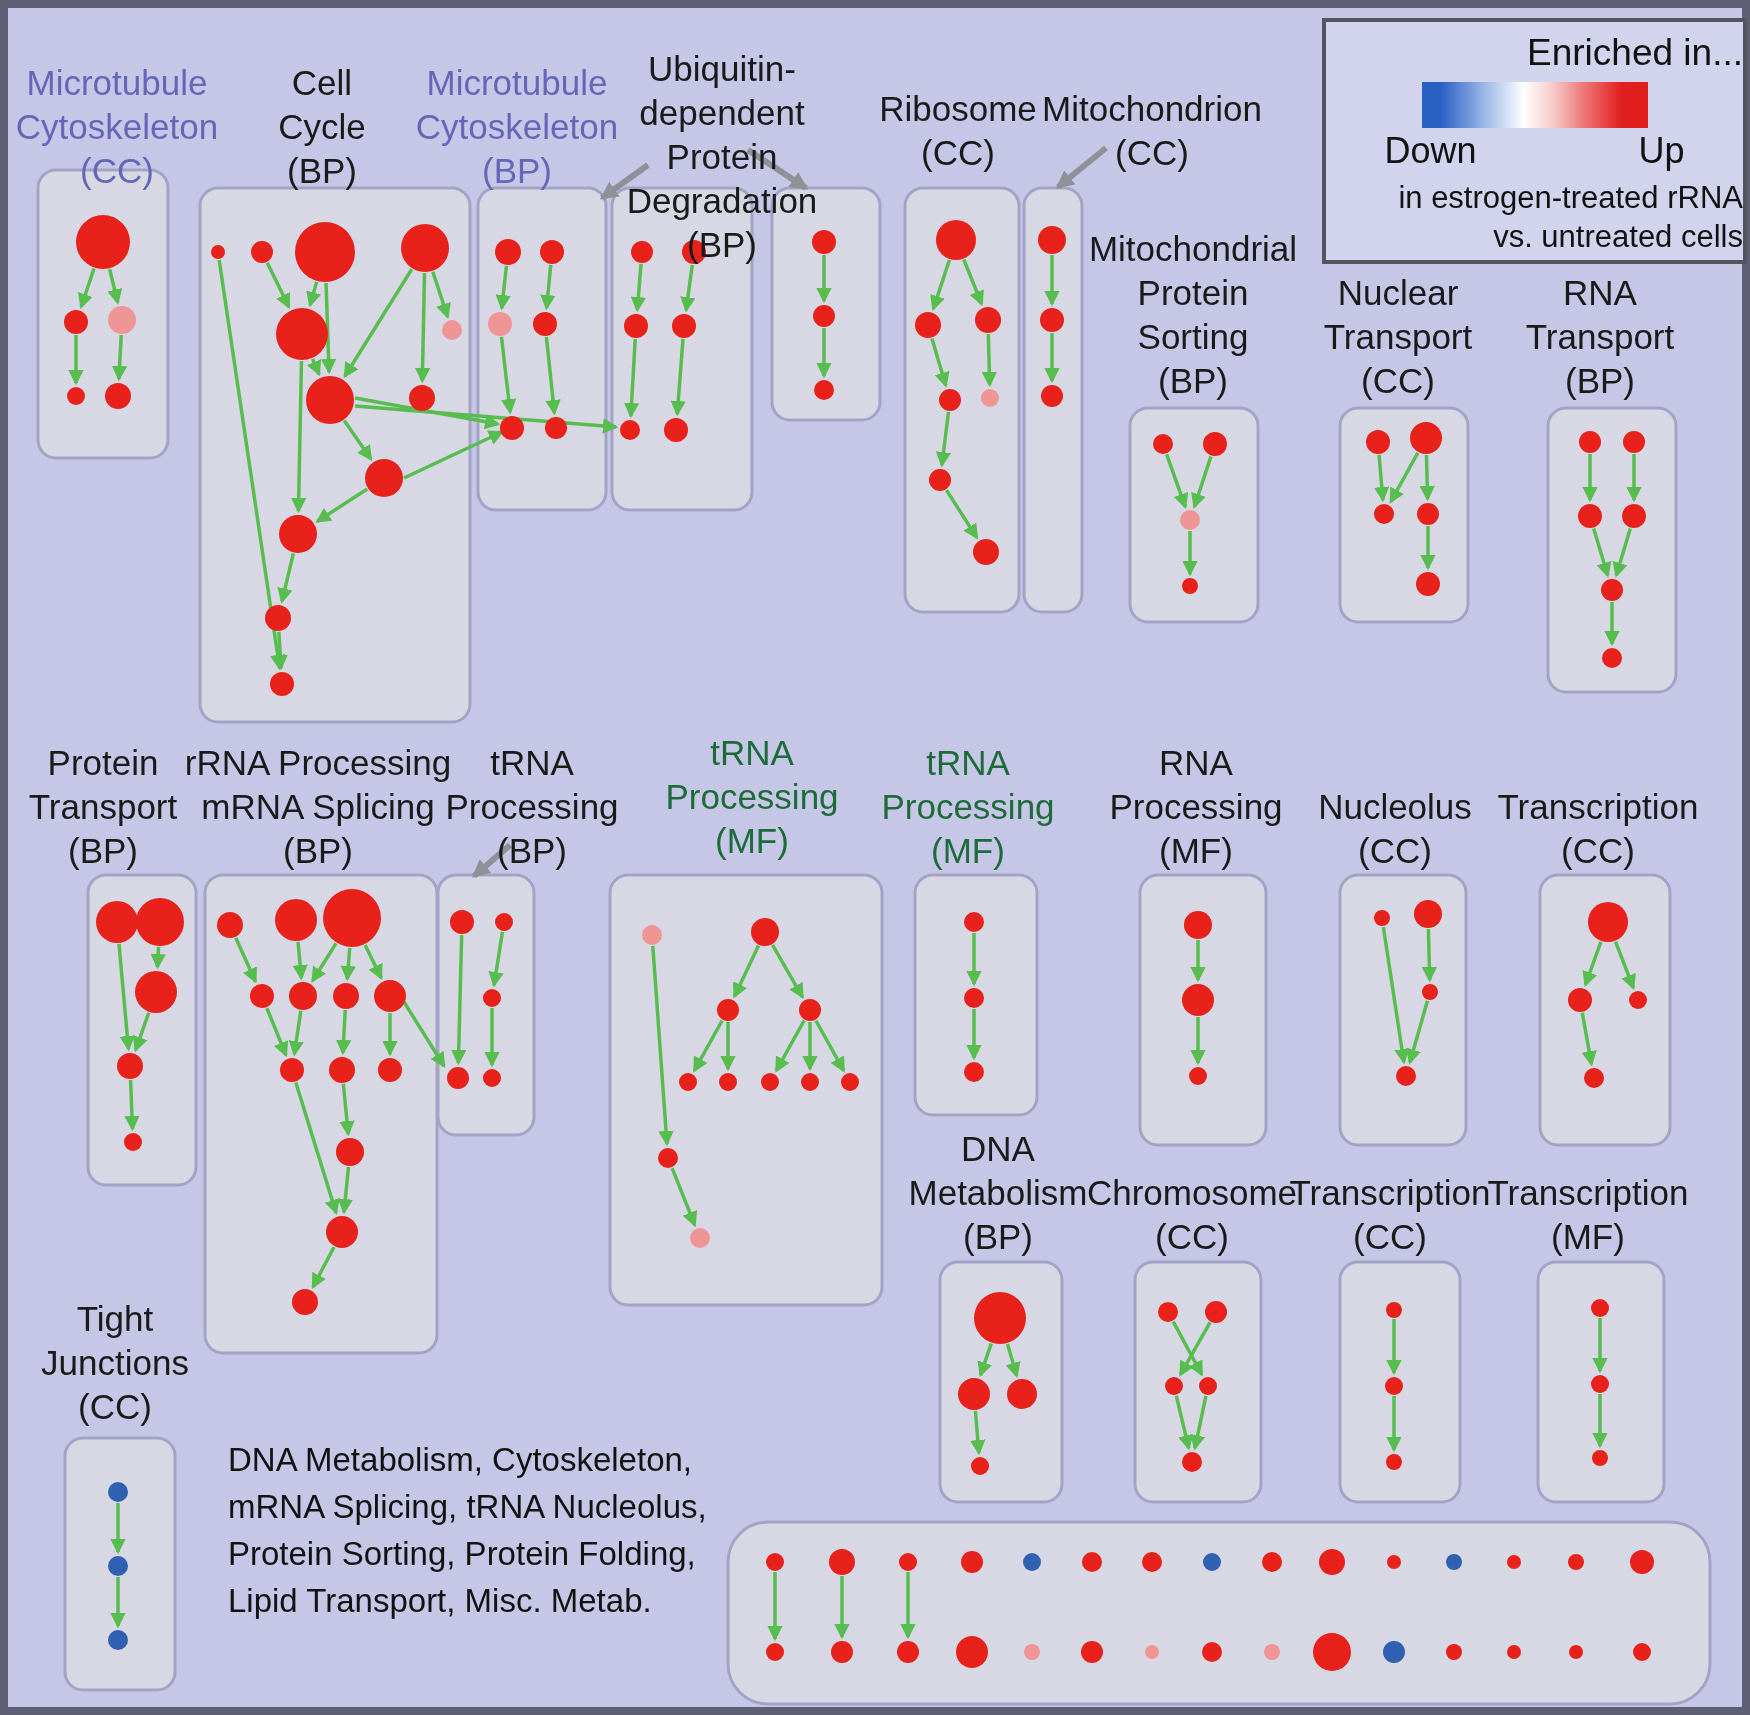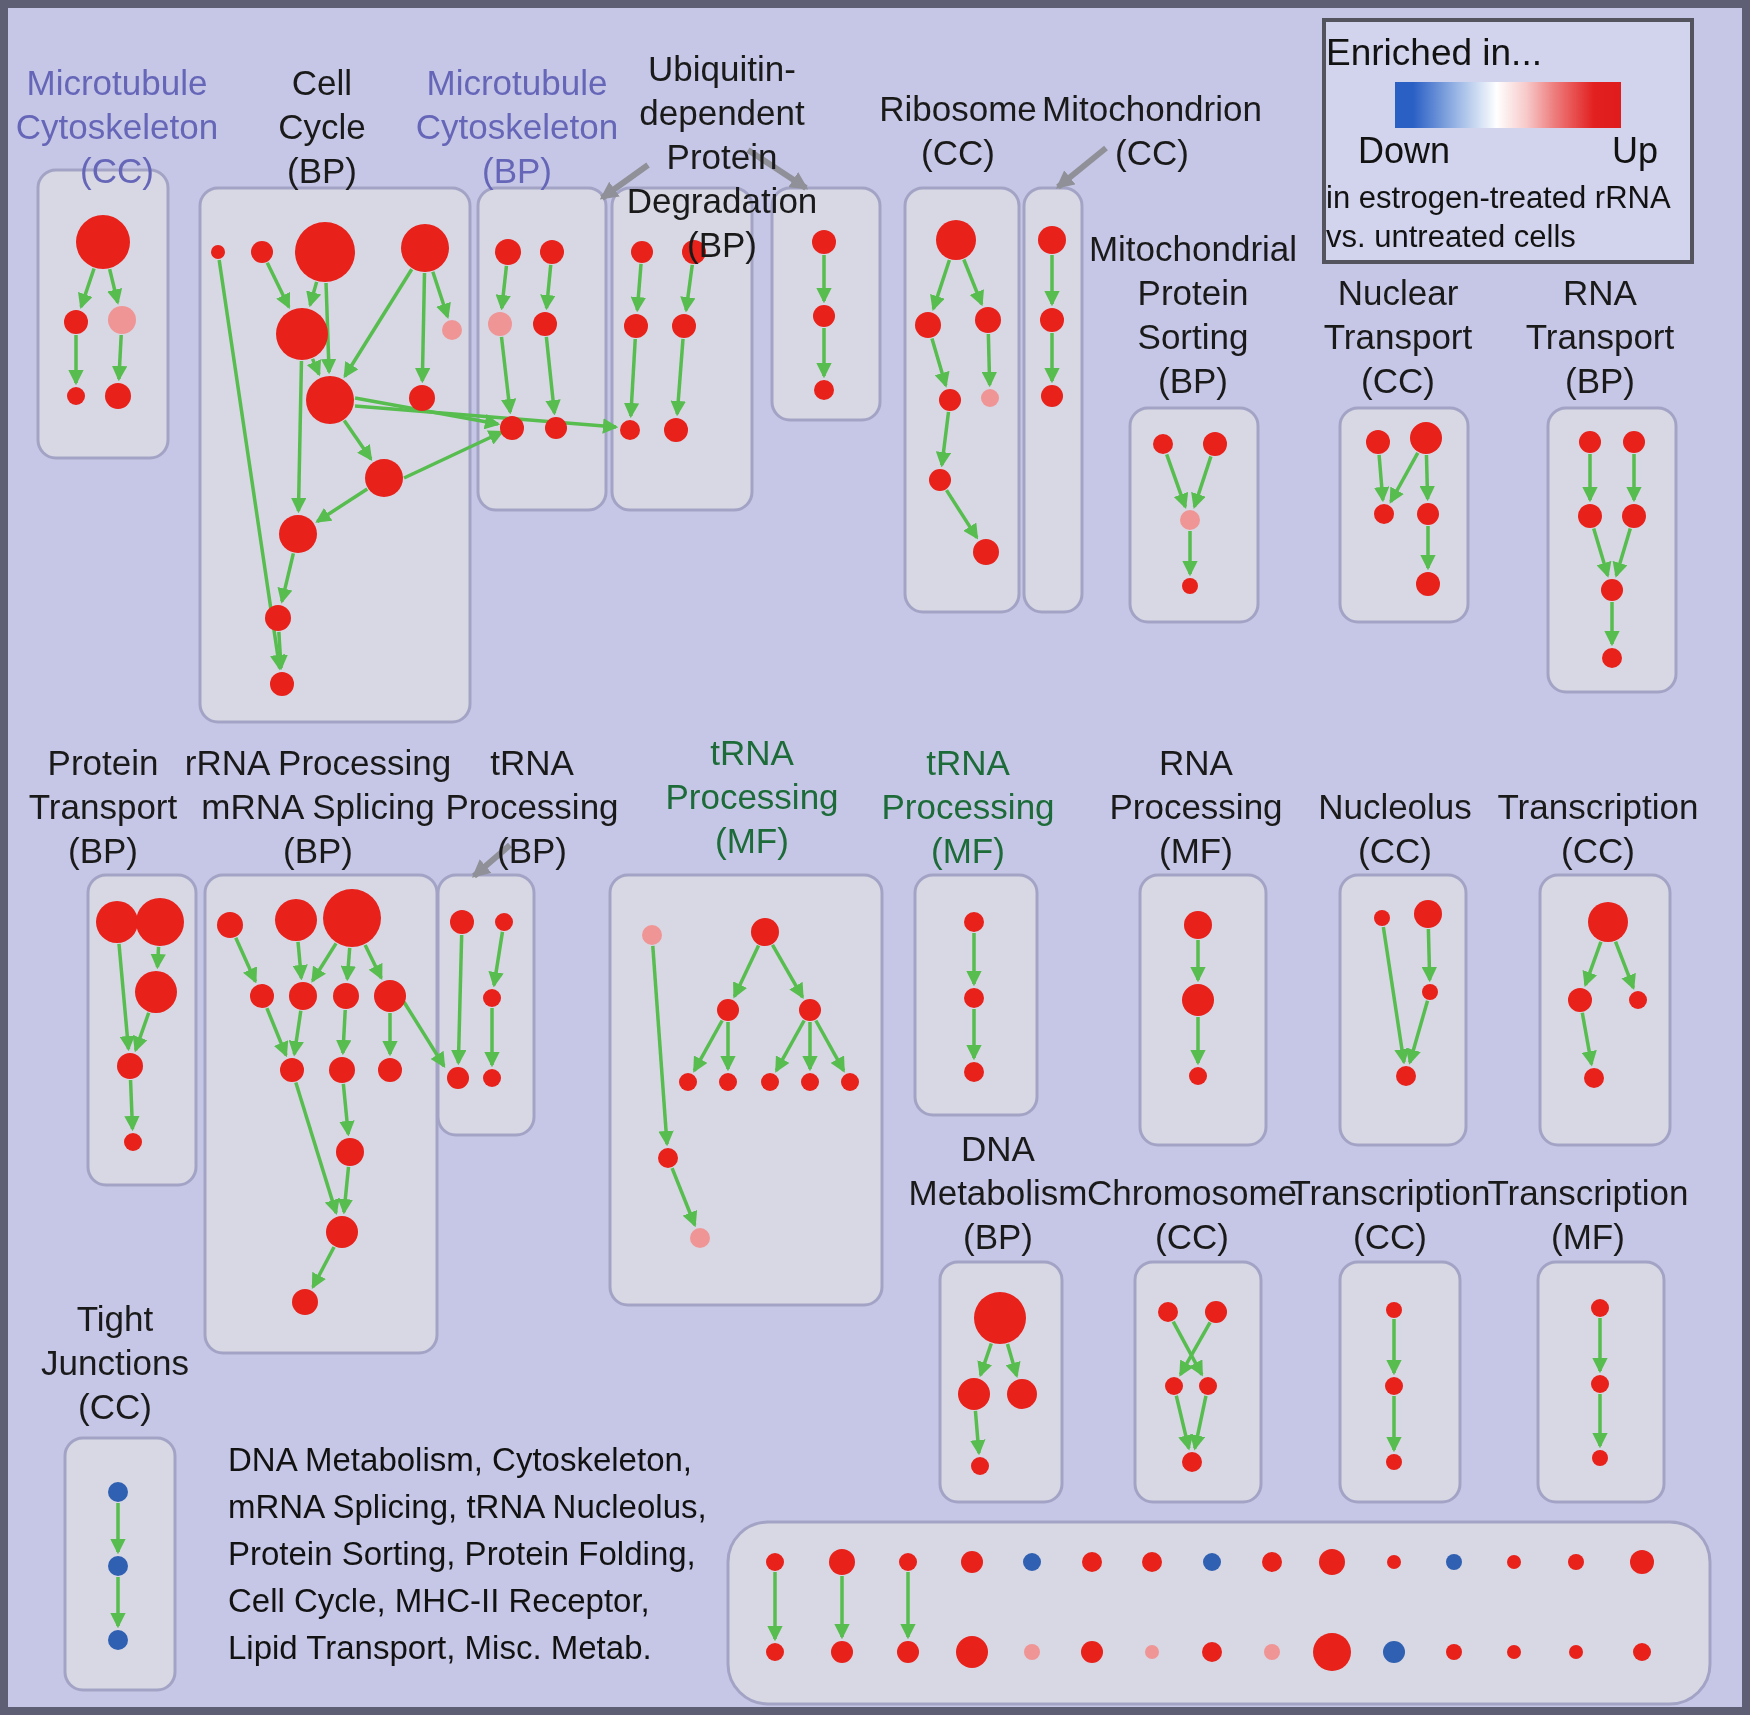--- a/index.html
+++ b/index.html
@@ -1,23 +1,23 @@
 <!DOCTYPE html>
 <html><head>
 <meta charset="utf-8">
 <style>
   html,body{margin:0;padding:0;}
   body{font-family:"Liberation Sans",sans-serif;background:#8f8fa8;}
   .stage{position:relative;width:1750px;height:1715px;overflow:hidden;}
   .stage svg{position:absolute;left:0;top:0;}
   svg text{font-family:"Liberation Sans",sans-serif;}
   .legend{
-    position:absolute;left:1322px;top:18px;width:372px;height:246px;
+    position:absolute;left:1322px;top:18px;width:425px;height:246px;
     box-sizing:border-box;border:4px solid #54545e;background:#d2d3ec;
-    text-align:left;color:#121212;
+    text-align:right;color:#121212;
   }
   .legend-title{font-size:37px;margin-top:10px;}
   .legend-gradient{width:226px;height:46px;margin:8px auto 0;}
   .legend-ends{width:300px;margin:2px auto 0;display:flex;justify-content:space-between;font-size:36px;}
   .legend-sub{font-size:31px;line-height:39px;}
   .legend-sub.first{margin-top:6px;}
   .misc-note{position:absolute;left:228px;top:1436px;font-size:33px;line-height:47px;color:#121212;white-space:nowrap;}
 </style>
 </head>
 <body>
@@ -363,17 +363,16 @@
       <span>Up</span>
     </div>
     <div class="legend-sub first">in estrogen-treated rRNA</div>
     <div class="legend-sub">vs. untreated cells</div>
   </div>
 
   <div class="misc-note">
     <div>DNA Metabolism, Cytoskeleton,</div>
     <div>mRNA Splicing, tRNA Nucleolus,</div>
     <div>Protein Sorting, Protein Folding,</div>
-    <div>Cell Cycle, MHC-II Receptor,</div>
     <div>Lipid Transport, Misc. Metab.</div>
   </div>
 
 </div>
 
 </body></html>

